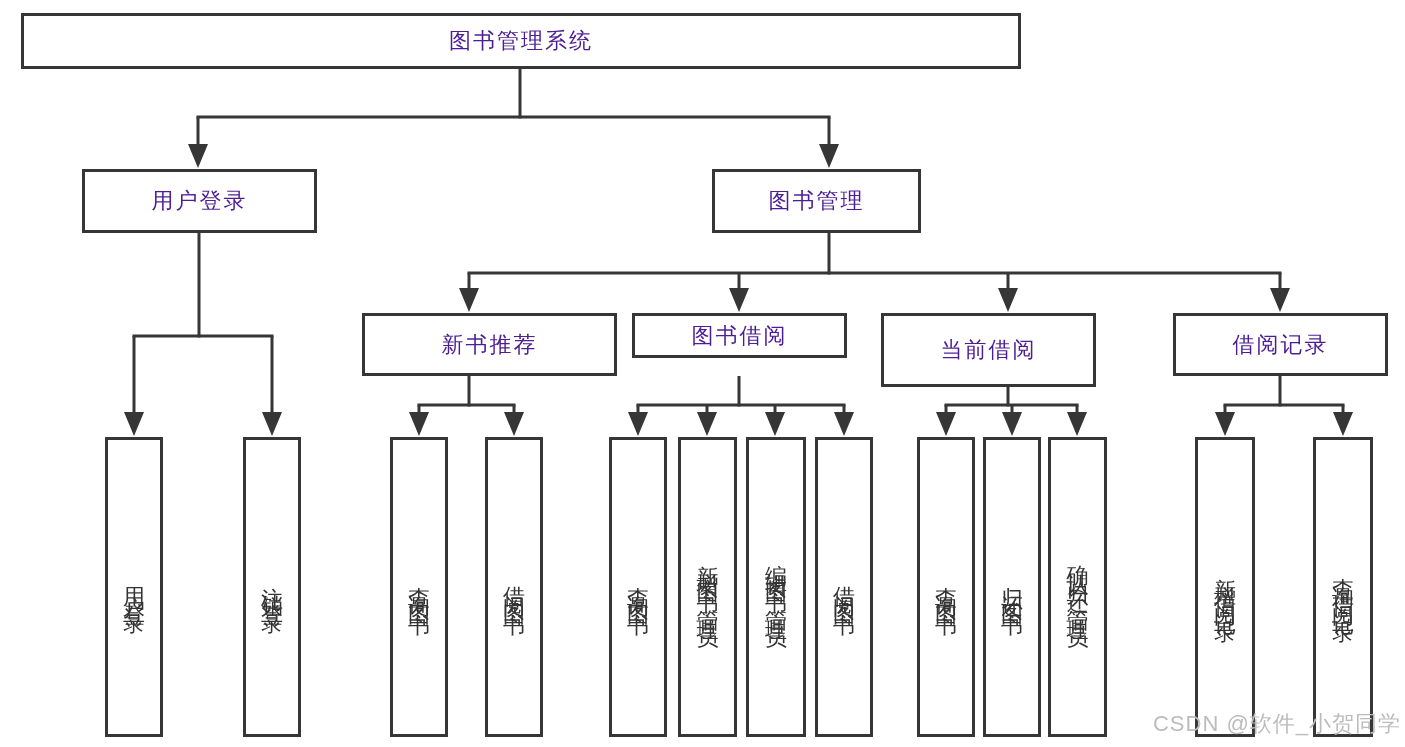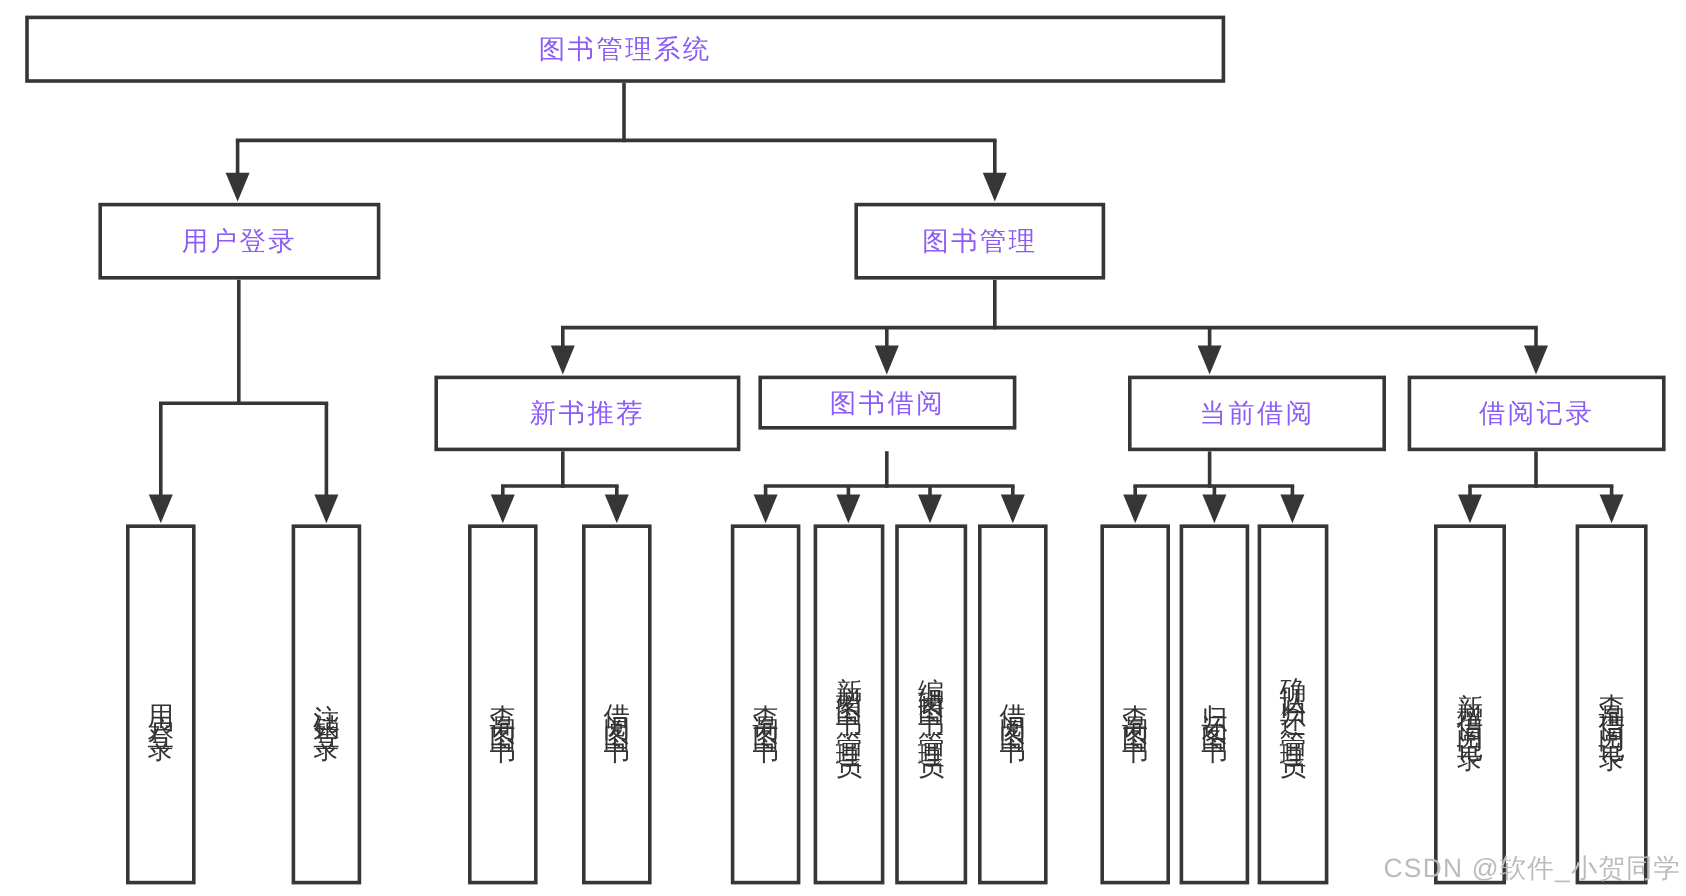--- a/index.html
+++ b/index.html
@@ -3,21 +3,21 @@
 <meta charset="utf-8">
 <style>
   html,body{margin:0;padding:0;background:#fff;}
   .canvas{
     position:relative;width:1405px;height:747px;background:#ffffff;
     font-family:"Liberation Sans",sans-serif;overflow:hidden;
   }
   .node{
     position:absolute;box-sizing:border-box;border:3px solid #363636;background:#ffffff;
     display:flex;align-items:center;justify-content:center;
-    color:#8b5cf6;font-size:22px;letter-spacing:2px;white-space:nowrap;
+    color:#4c1d95;font-size:22px;letter-spacing:2px;white-space:nowrap;
   }
   .vnode{
     position:absolute;box-sizing:border-box;border:3px solid #363636;background:#ffffff;
     display:flex;align-items:center;justify-content:center;
     color:#333333;font-size:22px;
   }
   .vnode .vtext{
     writing-mode:vertical-rl;text-orientation:mixed;letter-spacing:9px;line-height:1;
   }
   .connectors{position:absolute;left:0;top:0;width:1405px;height:747px;}
@@ -105,21 +105,21 @@
   <div class="node" style="left:712px;top:169px;width:209px;height:64px;">
     <span>图书管理</span>
   </div>
 
   <div class="node" style="left:362px;top:313px;width:255px;height:63px;">
     <span>新书推荐</span>
   </div>
   <div class="node" style="left:632px;top:313px;width:215px;height:45px;">
     <span>图书借阅</span>
   </div>
-  <div class="node" style="left:940px;top:313px;width:215px;height:63px;">
+  <div class="node" style="left:881px;top:313px;width:215px;height:74px;">
     <span>当前借阅</span>
   </div>
   <div class="node" style="left:1173px;top:313px;width:215px;height:63px;">
     <span>借阅记录</span>
   </div>
 
   <div class="vnode" style="left:105px;top:437px;width:58px;height:300px;">
     <span class="vtext">用户登录</span>
   </div>
   <div class="vnode" style="left:243px;top:437px;width:58px;height:300px;">

